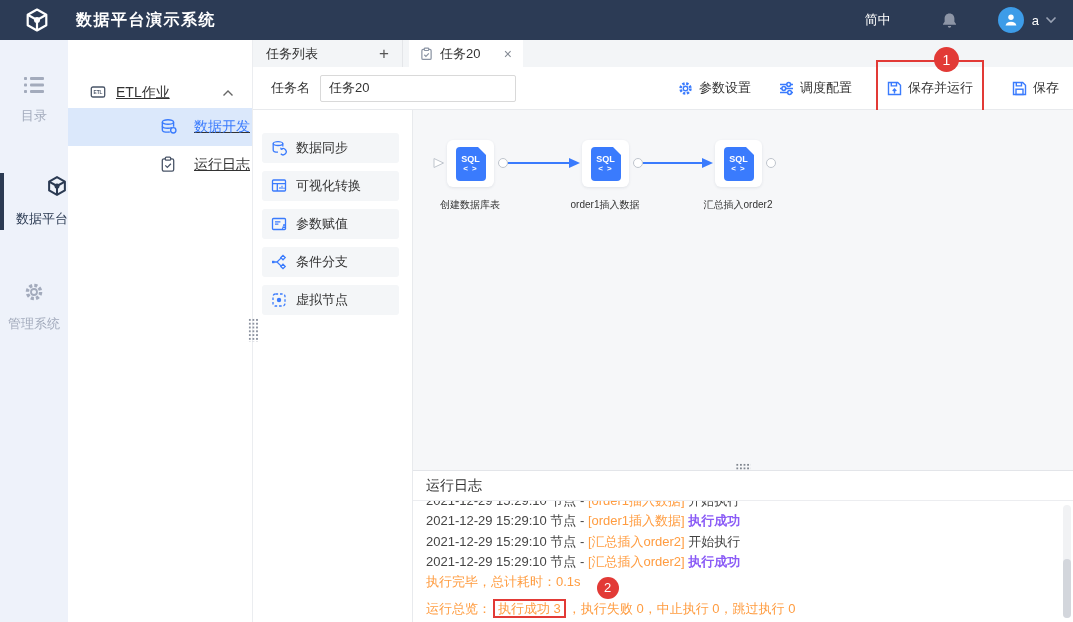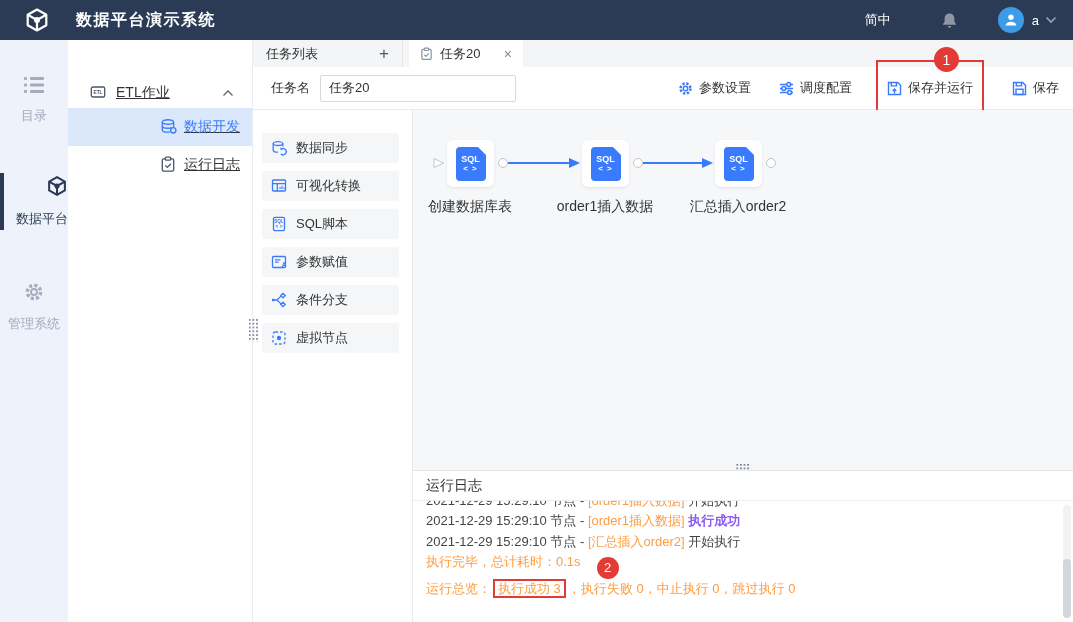--- a/index.html
+++ b/index.html
@@ -31,21 +31,21 @@
   .rail-item.active::before { content:""; position:absolute; left:0; top:-2px; bottom:-2px; width:4px; background:#2b3a52; }
 
   
   .sidebar { width:185px; background:#fff; border-right:1px solid #ebedf0; flex:none; font-size:14px;text-decoration:underline; }
   .side-head { margin-top:38px; height:30px; display:flex; align-items:center; padding:0 18px 0 22px; cursor:pointer; }
   .side-head .lbl { margin-left:10px; }
   .side-head .chev-up { margin-left:auto; display:flex; }
   .side-item { height:38px; display:flex; align-items:center; padding-left:92px; cursor:pointer; position:relative; }
   .side-item:first-of-type { margin-top:6px; }
   .side-item .s-icon { position:absolute; left:92px; top:10px; }
-  .side-item .lbl { margin-left:24px; }
+  .side-item .lbl { margin-left:34px; }
   .side-item.active { background:#dbe8fb; color:#3a7bfd; }
 
   
   .main { flex:1; display:flex; flex-direction:column; min-width:0; position:relative; }
 
   .tabbar { height:27px; background:#f3f5f7; display:flex; font-size:13px; flex:none; }
   .tab { display:flex; align-items:center; cursor:pointer; }
   .tab-list { width:150px; padding:0 13px; border-right:1px solid #e4e6e9; }
   .tab-add { margin-left:auto; font-size:17px; color:#555; line-height:1; }
   .tab-active { width:114px; background:#fff; margin-left:6px; padding:0 11px; gap:7px; }
@@ -72,21 +72,21 @@
   
   .canvas-wrap { flex:1; display:flex; flex-direction:column; min-width:0; }
   .canvas { flex:1; background:#f6f7f9; position:relative; overflow:hidden; }
   .node-card { position:absolute; top:30px; width:47px; height:47px; background:#fff; border-radius:6px;
     box-shadow:0 1px 3px rgba(40,60,90,0.10); display:flex; align-items:center; justify-content:center; cursor:pointer; }
   .sql-icon { width:30px; height:34px; background:#3a7bfd; border-radius:4px; position:relative; color:#fff;
     display:flex; flex-direction:column; align-items:center; justify-content:center; }
   .sql-icon::after { content:""; position:absolute; top:0; right:0; border-top:8px solid #fff; border-left:8px solid transparent; }
   .sql-t1 { font-size:9px; font-weight:bold; line-height:10px; }
   .sql-t2 { font-size:8px; font-weight:bold; line-height:9px; letter-spacing:1px; }
-  .node-label { position:absolute; top:88px; transform:translateX(-50%); font-size:14px; color:#333; white-space:nowrap; }
+  .node-label { position:absolute; top:88px; transform:translateX(-50%); font-size:10px; color:#333; white-space:nowrap; }
   .edge { position:absolute; top:52px; height:2px; background:#3a7bfd; }
   .port-circle { position:absolute; top:48px; width:10px; height:10px; border:1px solid #bfc5cd; border-radius:50%; background:#fff; }
   .port-svg { position:absolute; top:47px; display:flex; }
 
   
   .logpanel { height:152px; background:#fff; border-top:1px solid #e3e5e9; flex:none; position:relative; font-size:13px; }
   .log-handle { position:absolute; top:-8px; left:50%; transform:translateX(-50%); width:15px; height:7px;
     background-image:radial-gradient(#80868f 0.9px, transparent 1.1px); background-size:3.6px 3.6px; cursor:row-resize; }
   .log-head { height:30px; display:flex; align-items:center; padding:0 13px; border-bottom:1px solid #ecedf0; font-size:14px; }
   .log-body { height:121px; overflow:hidden; padding:0 13px; line-height:20.3px; }
@@ -321,30 +321,20 @@
                     <path d="M1.5 5.6 h13 M6.3 5.6 V13"></path>
                     <path d="M9 11 v-2 M11 11 v-3.3 M13 11 v-1.4" stroke-width="1.1"></path>
                   </g>
                 </svg>
             </span>
             <span>可视化转换</span>
           </div>
           <div class="chip">
             <span class="p-icon">
               <svg width="16" height="16" viewBox="0 0 16 16">
-                  <rect x="2.5" y="1.3" width="11" height="13.4" rx="1.4" fill="none" stroke="currentColor" stroke-width="1.3"></rect>
-                  <text x="8" y="7.2" text-anchor="middle" font-size="4.6" font-weight="bold" fill="currentColor">SQL</text>
-                  <text x="8" y="12.4" text-anchor="middle" font-size="4.8" font-weight="bold" fill="currentColor">&lt; &gt;</text>
-                </svg>
-            </span>
-            <span>SQL脚本</span>
-          </div>
-          <div class="chip">
-            <span class="p-icon">
-              <svg width="16" height="16" viewBox="0 0 16 16">
                   <rect x="1.5" y="2.5" width="13" height="11" rx="1" fill="none" stroke="currentColor" stroke-width="1.3"></rect>
                   <path d="M4 5.8 h5.4 M4 8.2 h3.4" stroke="currentColor" stroke-width="1.2"></path>
                   <text x="10.8" y="12.6" font-size="6.4" font-weight="bold" fill="currentColor">A</text>
                 </svg>
             </span>
             <span>参数赋值</span>
           </div>
           <div class="chip">
             <span class="p-icon">
               <svg width="16" height="16" viewBox="0 0 16 16">
@@ -426,20 +416,23 @@
               <div class="log-line">
                 <span class="c-t">2021-12-29 15:29:10 节点 - </span><span class="c-o">[order1插入数据]</span><span class="c-t"> 开始执行</span>
               </div>
               <div class="log-line">
                 <span class="c-t">2021-12-29 15:29:10 节点 - </span><span class="c-o">[order1插入数据]</span><span class="c-g"> 执行成功</span>
               </div>
               <div class="log-line">
                 <span class="c-t">2021-12-29 15:29:10 节点 - </span><span class="c-o">[汇总插入order2]</span><span class="c-t"> 开始执行</span>
               </div>
               <div class="log-line">
+                <span class="c-t">2021-12-29 15:29:10 节点 - </span><span class="c-o">[汇总插入order2]</span><span class="c-g"> 执行成功</span>
+              </div>
+              <div class="log-line">
                 <span class="c-o">执行完毕，总计耗时：0.1s</span><span class="badge2">2</span>
               </div>
               <div class="log-line">
                 <span class="c-o">运行总览：</span><span class="c-o boxed">执行成功 3</span><span class="c-o">，执行失败 0，中止执行 0，跳过执行 0</span>
               </div>
             </div>
             <div class="scroll-track">
               <div class="scroll-thumb"></div>
             </div>
           </div>

